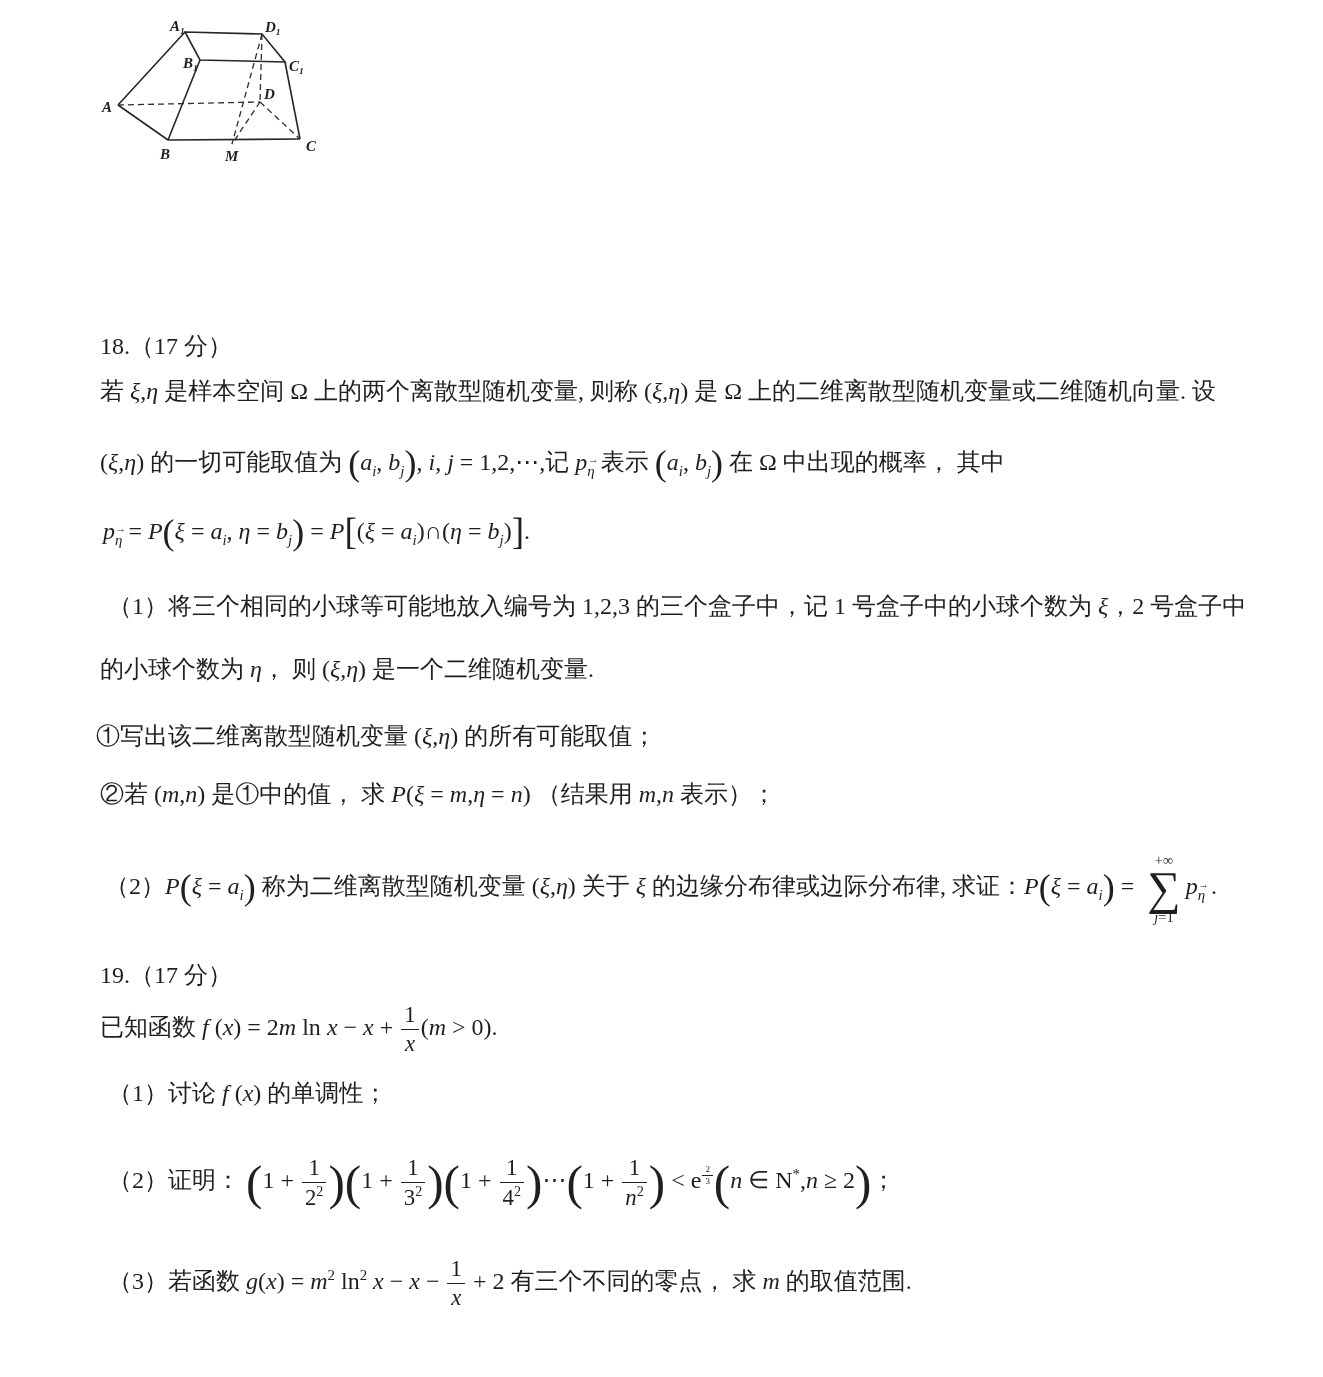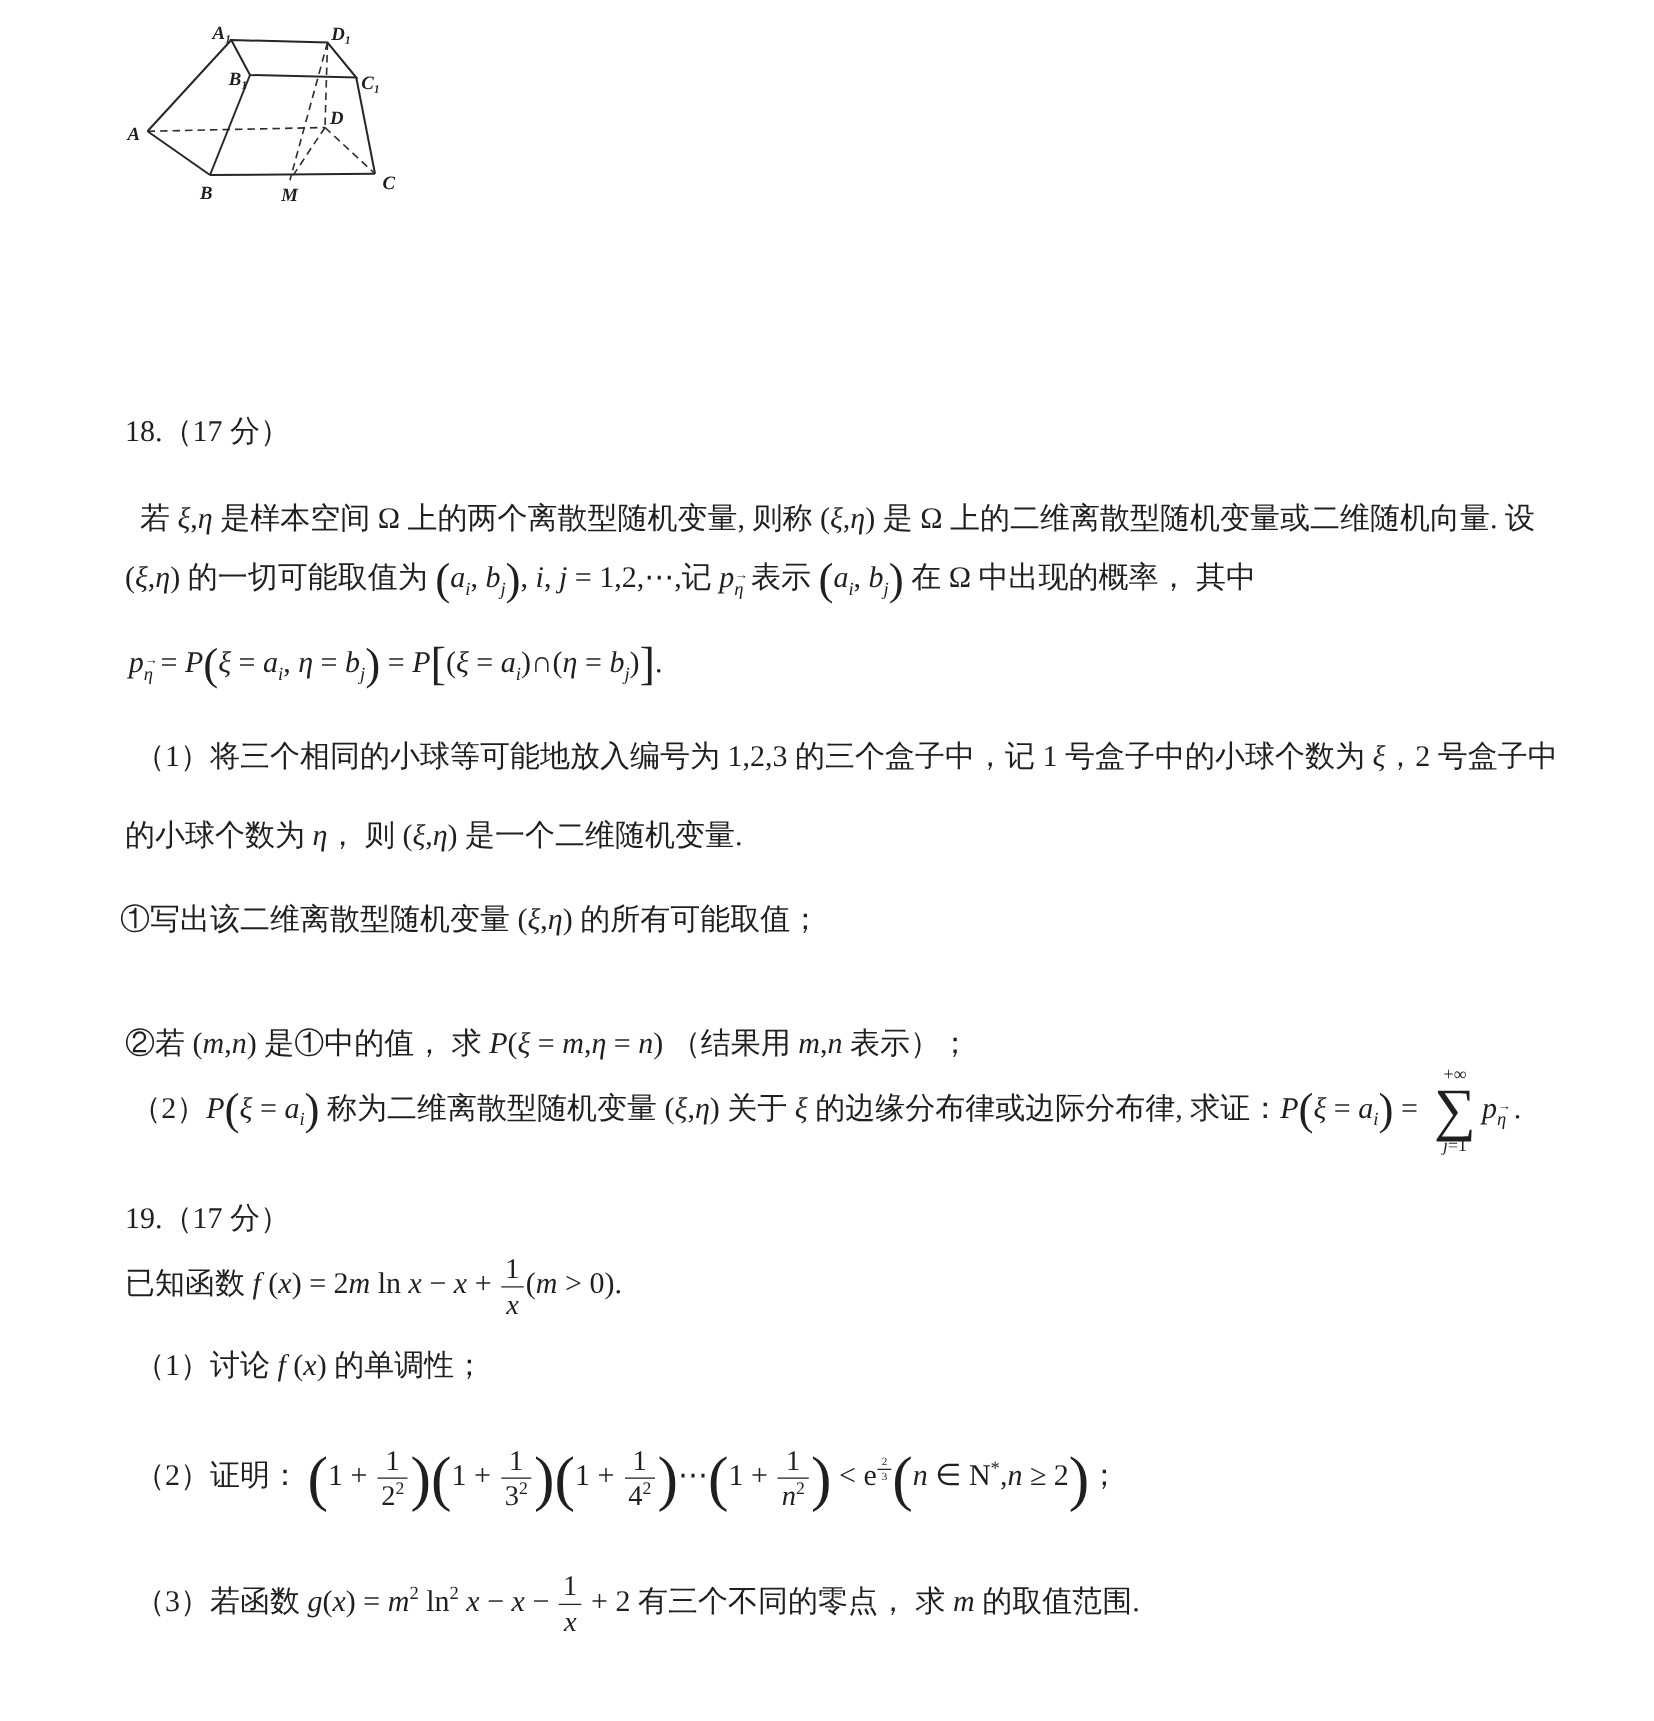--- a/index.html
+++ b/index.html
@@ -62,27 +62,27 @@
       <text x="2" y="92">A</text>
       <text x="164" y="79">D</text>
       <text x="60" y="139">B</text>
       <text x="125" y="141">M</text>
       <text x="206" y="131">C</text>
     </g>
   </svg>
 
 
   <div class="line" style="left:100px; top:331px;">18.（17 分）</div>
-  <div class="line" style="left:112px; top:376px;margin-top:24px;">若 <i>ξ</i>,<i>η</i> 是样本空间 Ω 上的两个离散型随机变量, 则称 (<i>ξ</i>,<i>η</i>) 是 Ω 上的二维离散型随机变量或二维随机向量. 设</div>
+  <div class="line" style="left:100px; top:376px;">若 <i>ξ</i>,<i>η</i> 是样本空间 Ω 上的两个离散型随机变量, 则称 (<i>ξ</i>,<i>η</i>) 是 Ω 上的二维离散型随机变量或二维随机向量. 设</div>
   <div class="line" style="left:100px; top:441px;">(<i>ξ</i>,<i>η</i>) 的一切可能取值为 <span class="bp">(</span><i>a</i><sub><i>i</i></sub>, <i>b</i><sub><i>j</i></sub><span class="bp">)</span>, <i>i</i>, <i>j</i> = 1,2,⋯,记 <i>p</i><sub class="pv"><i>η</i><span class="pvarrow">→</span></sub> 表示 <span class="bp">(</span><i>a</i><sub><i>i</i></sub>, <i>b</i><sub><i>j</i></sub><span class="bp">)</span> 在 Ω 中出现的概率， 其中</div>
   <div class="line" style="left:103px; top:509px;"><i>p</i><sub class="pv"><i>η</i><span class="pvarrow">→</span></sub> = <i>P</i><span class="bp">(</span><i>ξ</i> = <i>a</i><sub><i>i</i></sub>, <i>η</i> = <i>b</i><sub><i>j</i></sub><span class="bp">)</span> = <i>P</i><span class="bbr">[</span>(<i>ξ</i> = <i>a</i><sub><i>i</i></sub>)∩(<i>η</i> = <i>b</i><sub><i>j</i></sub>)<span class="bbr">]</span>.</div>
   <div class="line" style="left:108px; top:591px;">（1）将三个相同的小球等可能地放入编号为 1,2,3 的三个盒子中，记 1 号盒子中的小球个数为 <i>ξ</i>，2 号盒子中</div>
   <div class="line" style="left:100px; top:654px;">的小球个数为 <i>η</i>， 则 (<i>ξ</i>,<i>η</i>) 是一个二维随机变量.</div>
   <div class="line" style="left:96px; top:721px;">①写出该二维离散型随机变量 (<i>ξ</i>,<i>η</i>) 的所有可能取值；</div>
-  <div class="line" style="left:100px; top:820px;">②若 (<i>m</i>,<i>n</i>) 是①中的值， 求 <i>P</i>(<i>ξ</i> = <i>m</i>,<i>η</i> = <i>n</i>) （结果用 <i>m</i>,<i>n</i> 表示）；</div>
+  <div class="line" style="left:100px; top:779px;">②若 (<i>m</i>,<i>n</i>) 是①中的值， 求 <i>P</i>(<i>ξ</i> = <i>m</i>,<i>η</i> = <i>n</i>) （结果用 <i>m</i>,<i>n</i> 表示）；</div>
   <div class="line" style="left:105px; top:853px;">（2）<i>P</i><span class="bp">(</span><i>ξ</i> = <i>a</i><sub><i>i</i></sub><span class="bp">)</span> 称为二维离散型随机变量 (<i>ξ</i>,<i>η</i>) 关于 <i>ξ</i> 的边缘分布律或边际分布律, 求证：<i>P</i><span class="bp">(</span><i>ξ</i> = <i>a</i><sub><i>i</i></sub><span class="bp">)</span> = <span class="sum">
         <span class="sum-top">+∞</span>
         <span class="sigma">∑</span>
         <span class="sum-bot"><i>j</i>=1</span>
       </span><i>p</i><sub class="pv"><i>η</i><span class="pvarrow">→</span></sub> .</div>
 
   <div class="line" style="left:100px; top:960px;">19.（17 分）</div>
   <div class="line" style="left:100px; top:1002px;">已知函数 <i>f</i> (<i>x</i>) = 2<i>m</i> ln <i>x</i> − <i>x</i> + <span class="frac"><span class="fn">1</span><span class="fd"><i>x</i></span></span>(<i>m</i> &gt; 0).</div>
   <div class="line" style="left:108px; top:1078px;">（1）讨论 <i>f</i> (<i>x</i>) 的单调性；</div>
   <div class="line" style="left:108px; top:1152px;">（2）证明： <span class="bp2">(</span>1 + <span class="frac"><span class="fn">1</span><span class="fd">2<sup>2</sup></span></span><span class="bp2">)</span><span class="bp2">(</span>1 + <span class="frac"><span class="fn">1</span><span class="fd">3<sup>2</sup></span></span><span class="bp2">)</span><span class="bp2">(</span>1 + <span class="frac"><span class="fn">1</span><span class="fd">4<sup>2</sup></span></span><span class="bp2">)</span>⋯<span class="bp2">(</span>1 + <span class="frac"><span class="fn">1</span><span class="fd"><i>n</i><sup>2</sup></span></span><span class="bp2">)</span> &lt; e<sup><span class="frac sm"><span class="fn">2</span><span class="fd">3</span></span></sup><span class="bp2">(</span><i>n</i> ∈ N<sup>*</sup>,<i>n</i> ≥ 2<span class="bp2">)</span>；</div>

